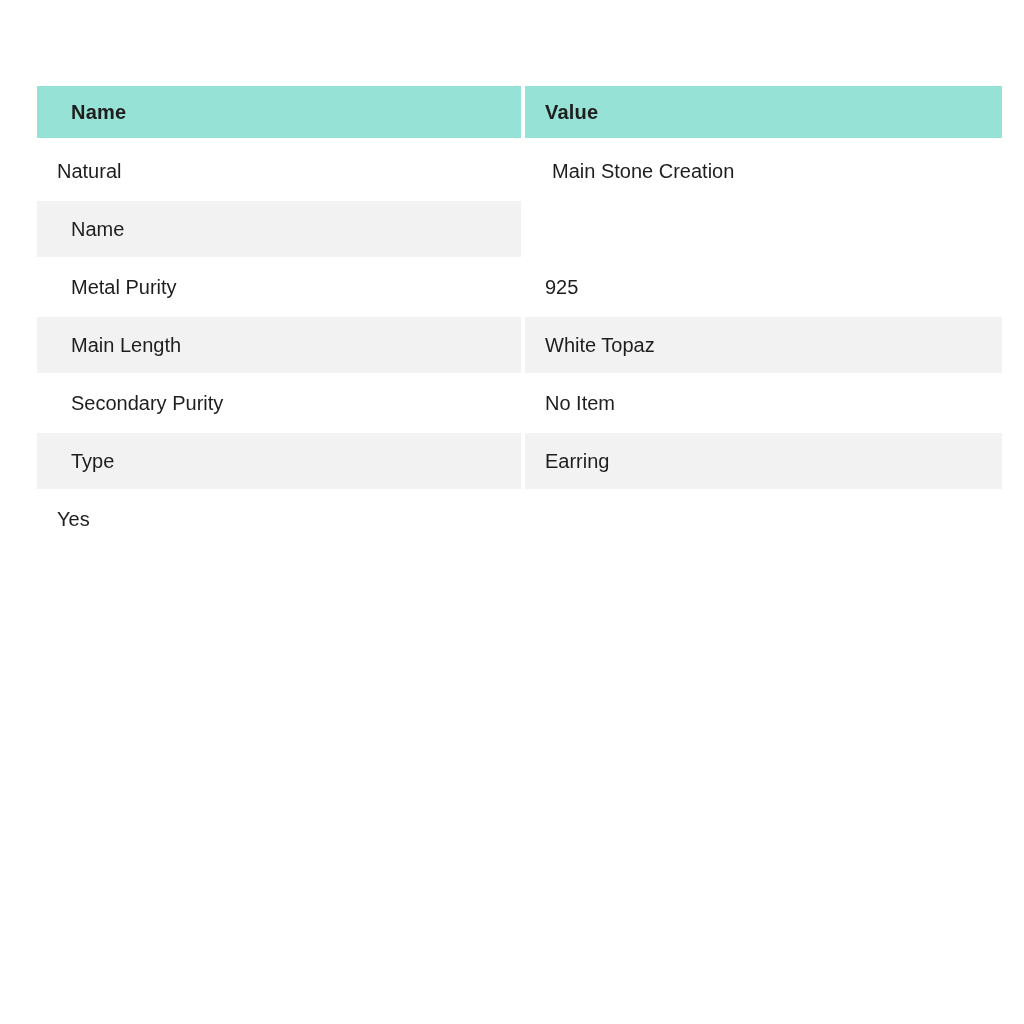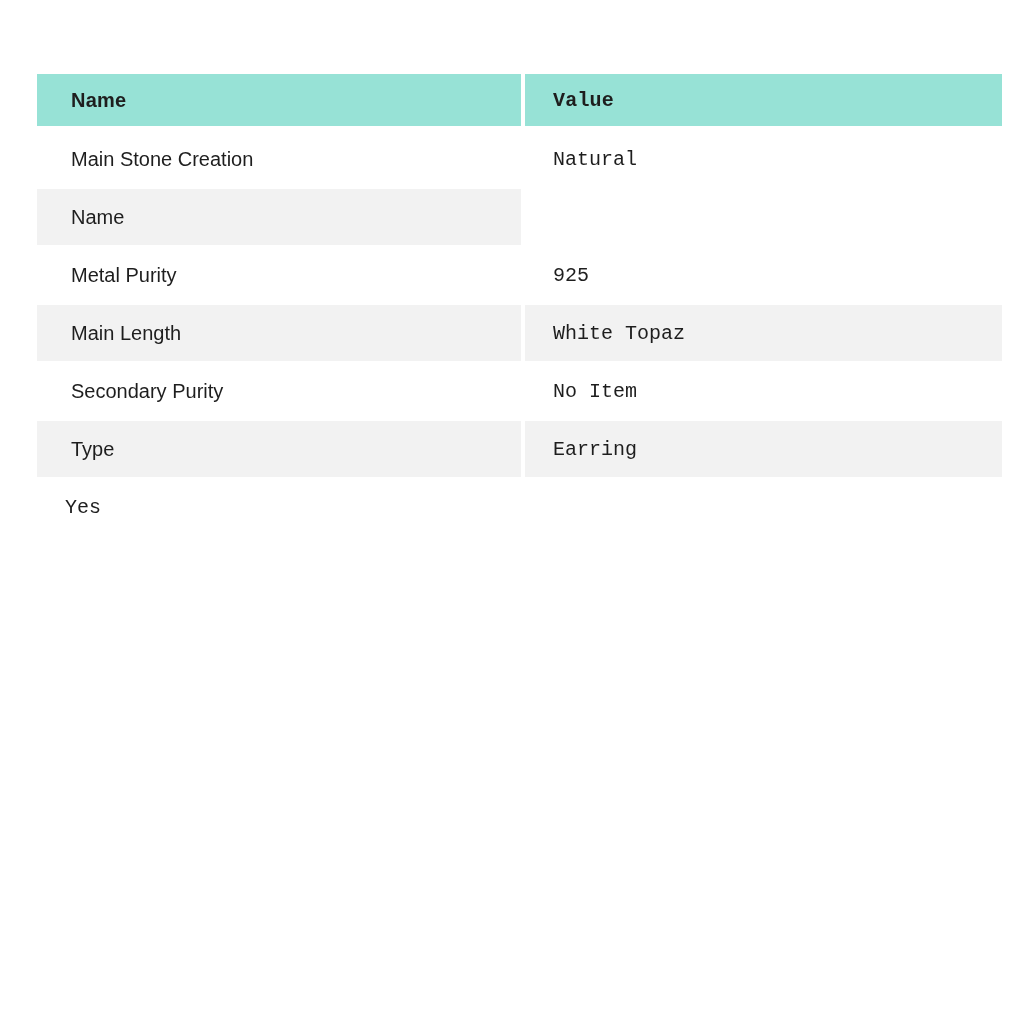--- a/index.html
+++ b/index.html
@@ -16,21 +16,21 @@
     width: 1024px;
     height: 1024px;
     background: var(--page-bg);
     font-family: "Liberation Sans", "DejaVu Sans", sans-serif;
     color: var(--text);
     overflow: hidden;
   }
   .attr-table {
     position: absolute;
     left: 37px;
-    top: 74px;
+    top: 86px;
     width: 965px;
   }
   .header-row {
     display: flex;
     gap: 4px;
     height: 52px;
     margin-bottom: 5px;
   }
   .header-cell {
     background: var(--header-bg);
@@ -50,37 +50,37 @@
     background: var(--row-bg);
     display: flex;
     align-items: center;
     font-size: 20px;
     font-weight: 400;
   }
   .tbody .row:nth-child(even) .cell {
     background: var(--row-alt-bg);
   }
   .col-name  { width: 484px; padding-left: 34px; }
-  .col-value { flex: 1; padding-left: 28px; font-family: Liberation Mono, monospace; }
+  .col-value { flex: 1; padding-left: 20px; }
 </style>
 </head>
 <body>
 
 <div class="attr-table">
 
   <div class="header-row">
     <div class="header-cell col-name">Name</div>
     <div class="header-cell col-value">Value</div>
   </div>
 
   <div class="tbody">
 
     <div class="row">
+      <div class="cell col-value">Natural</div>
       <div class="cell col-name">Main Stone Creation</div>
-      <div class="cell col-value">Natural</div>
     </div>
 
     <div class="row">
       <div class="cell col-name">Name</div>
     </div>
 
     <div class="row">
       <div class="cell col-name">Metal Purity</div>
       <div class="cell col-value">925</div>
     </div>

